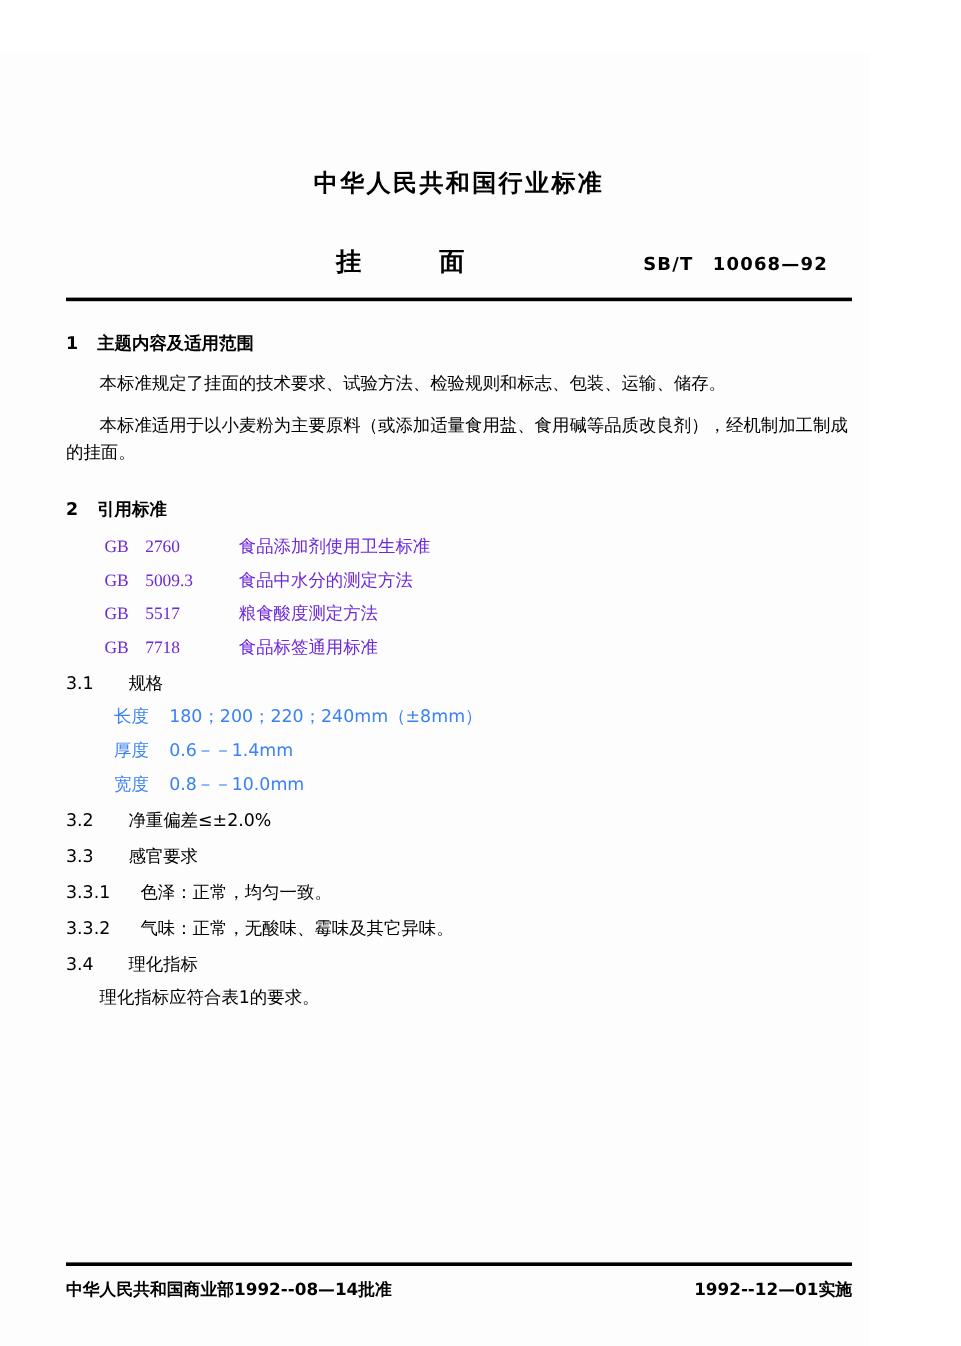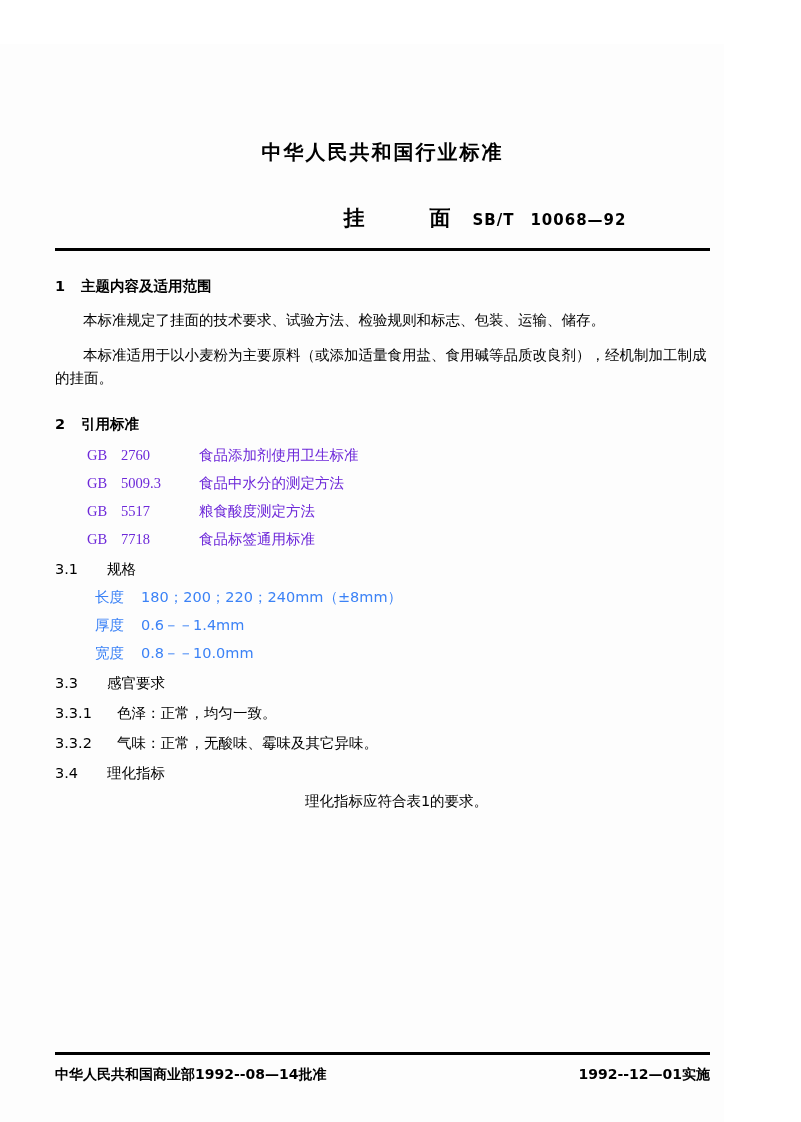--- a/index.html
+++ b/index.html
@@ -36,21 +36,21 @@
     text-align: center;
     font-size: 20px;
     font-weight: bold;
     letter-spacing: 2px;
     margin-top: 95px;
     color: #000;
   }
   .title-row {
     display: flex;
     align-items: baseline;
-    justify-content: center;
+    justify-content: space-between;
     margin-top: 38px;
   }
   .std-name {
     font-size: 21px;
     font-weight: bold;
     letter-spacing: 22px;
     margin-left: 225px;
     color: #000;
   }
   .std-code {
@@ -113,21 +113,20 @@
   }
   .spec-line .lbl {
     display: inline-block;
     width: 46px;
   }
   .sub-para {
     font-size: 14.5px;
     margin-top: 9px;
     color: #000;
     padding-left: 28px;
-    text-align: center;
   }
   .footer-rule {
     position: absolute;
     left: 55px;
     top: 1008px;
     width: 655px;
     border-top: 3px solid #000;
   }
   .footer-row {
     position: absolute;
@@ -198,20 +197,23 @@
       <div class="spec-line">
         <span class="lbl">长度</span><span>180；200；220；240mm（±8mm）</span>
       </div>
       <div class="spec-line">
         <span class="lbl">厚度</span><span>0.6－－1.4mm</span>
       </div>
       <div class="spec-line">
         <span class="lbl">宽度</span><span>0.8－－10.0mm</span>
       </div>
 
+      <div class="clause">
+        <span class="cnum">3.2</span><span>净重偏差≤±2.0%</span>
+      </div>
       <div class="clause">
         <span class="cnum">3.3</span><span>感官要求</span>
       </div>
       <div class="clause lvl3">
         <span class="cnum">3.3.1</span><span>色泽：正常，均匀一致。</span>
       </div>
       <div class="clause lvl3">
         <span class="cnum">3.3.2</span><span>气味：正常，无酸味、霉味及其它异味。</span>
       </div>
       <div class="clause">

